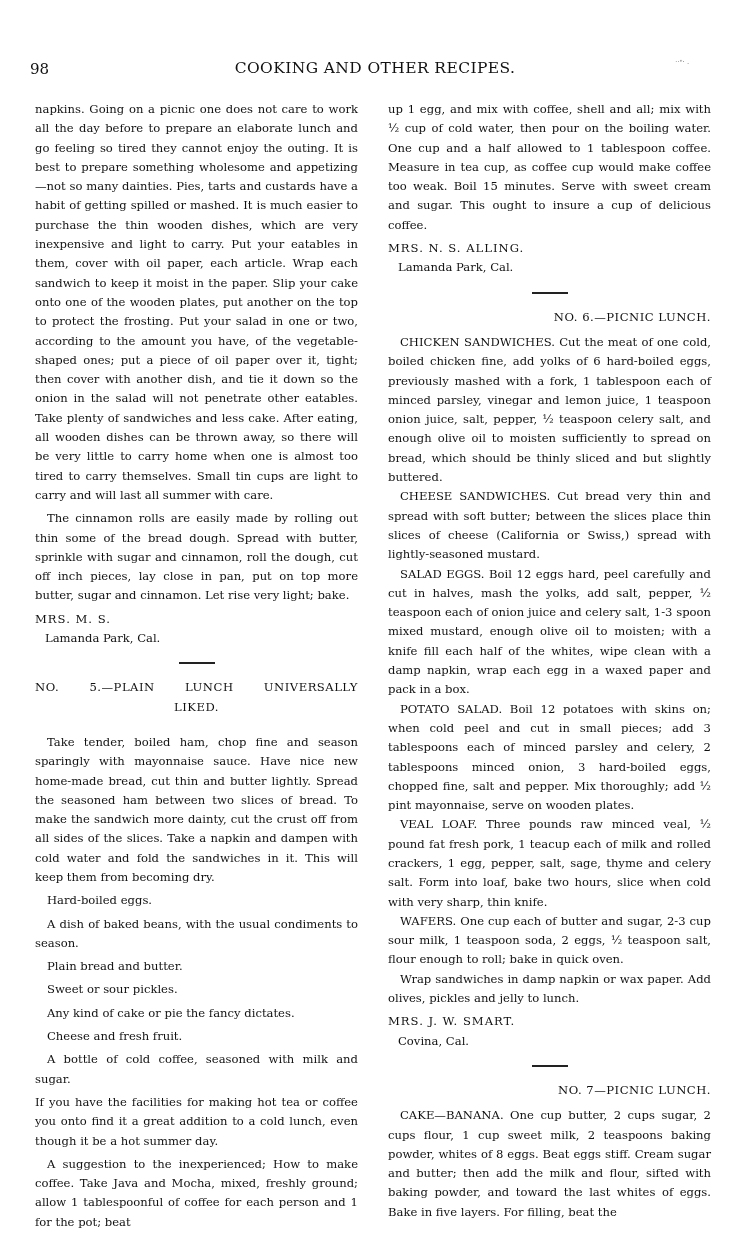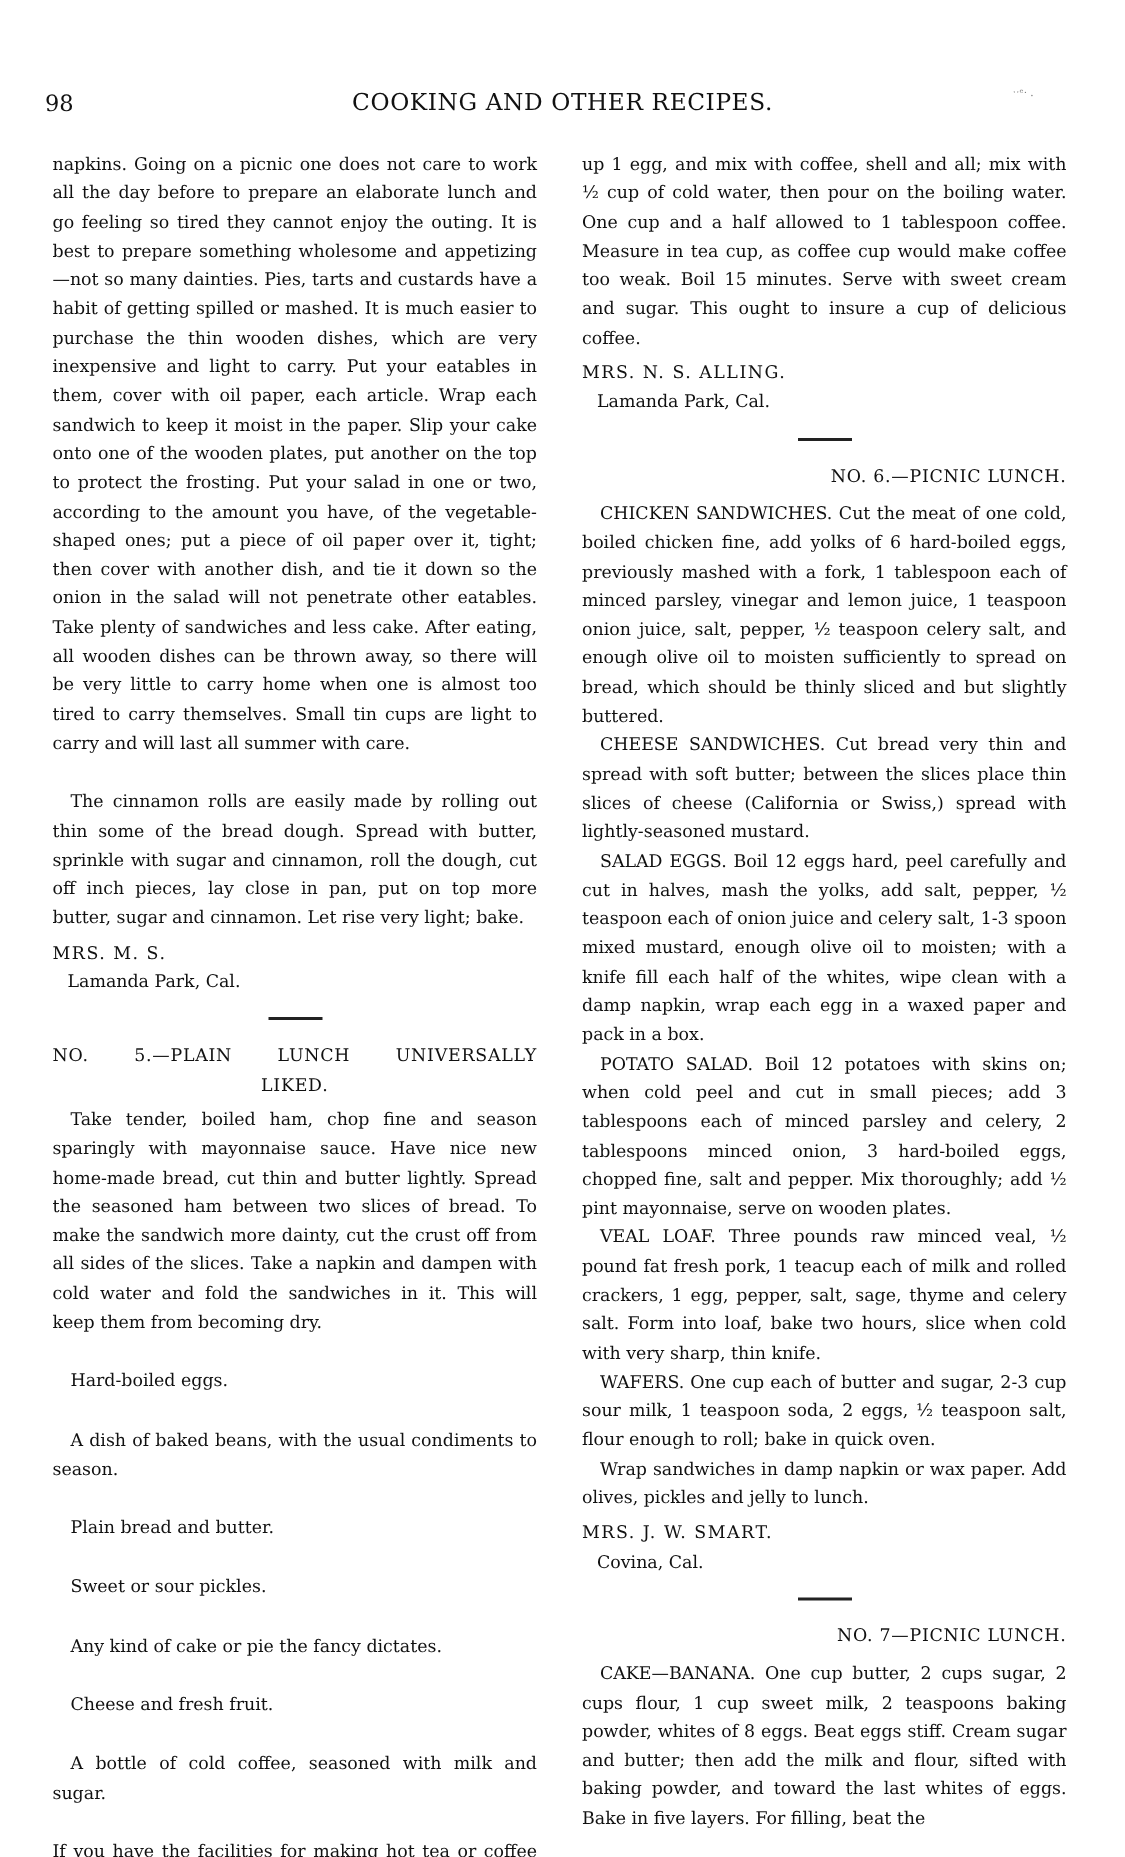--- a/index.html
+++ b/index.html
@@ -7,27 +7,27 @@
   .page { position: absolute; left: 0; top: 0; width: 750px; height: 1238px; }
   .header { position: absolute; top: 58px; left: 0; width: 750px; height: 24px; font-family: "DejaVu Serif", serif; }
   .page-num { position: absolute; left: 30px; top: 2px; font-size: 15px; }
   .running-title { position: absolute; left: 0; width: 750px; text-align: center; top: 1px; font-size: 15.5px; letter-spacing: 0.4px; }
   .speck { position: absolute; left: 675px; top: 0; font-size: 7px; color: #777; }
   .col { position: absolute; top: 100px; width: 323px; font-family: "DejaVu Serif", serif; font-size: 11.6px; line-height: 19.3px; text-align: justify; }
   .col-left { left: 35px; }
   .col-right { left: 388px; }
   .p { margin: 0; text-indent: 0; }
   .p.ind { text-indent: 12px; }
-  .p.gap { margin-top: 20px; }
+  .p.gap { margin-top: 4px; }
   .sig { text-align: left; margin: 4px 18px 0 0; letter-spacing: 1px; }
   .loc { margin: 0 0 0 10px; text-indent: 0; }
   .rule { width: 36px; height: 2px; background: #222; margin: 14px auto 14px auto; }
   .heading { text-align: right; margin: 4px 0 6px 0; letter-spacing: 0.5px; }
   .heading-just { text-align: justify; text-align-last: justify; margin: 0; letter-spacing: 0.5px; }
-  .heading-center { text-align: center; margin: 0 0 4px 0; letter-spacing: 0.5px; }
+  .heading-center { text-align: center; margin: 0 0 16px 0; letter-spacing: 0.5px; }
 </style>
 </head>
 <body>
 
 <div class="page">
 
   <div class="header">
     <span class="page-num">98</span>
     <span class="running-title">COOKING AND OTHER RECIPES.</span>
     <span class="speck">ˑˑᵉ· .</span>

